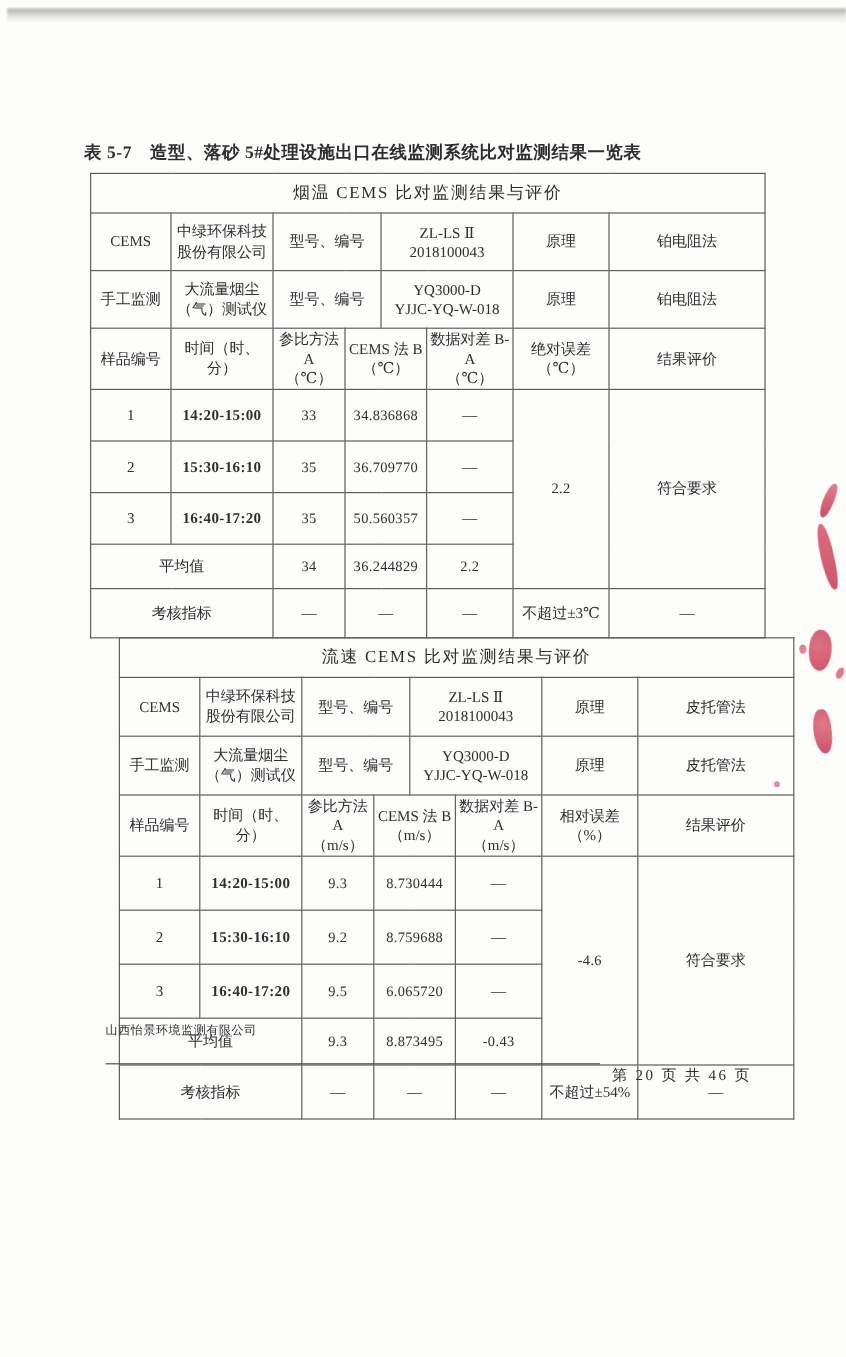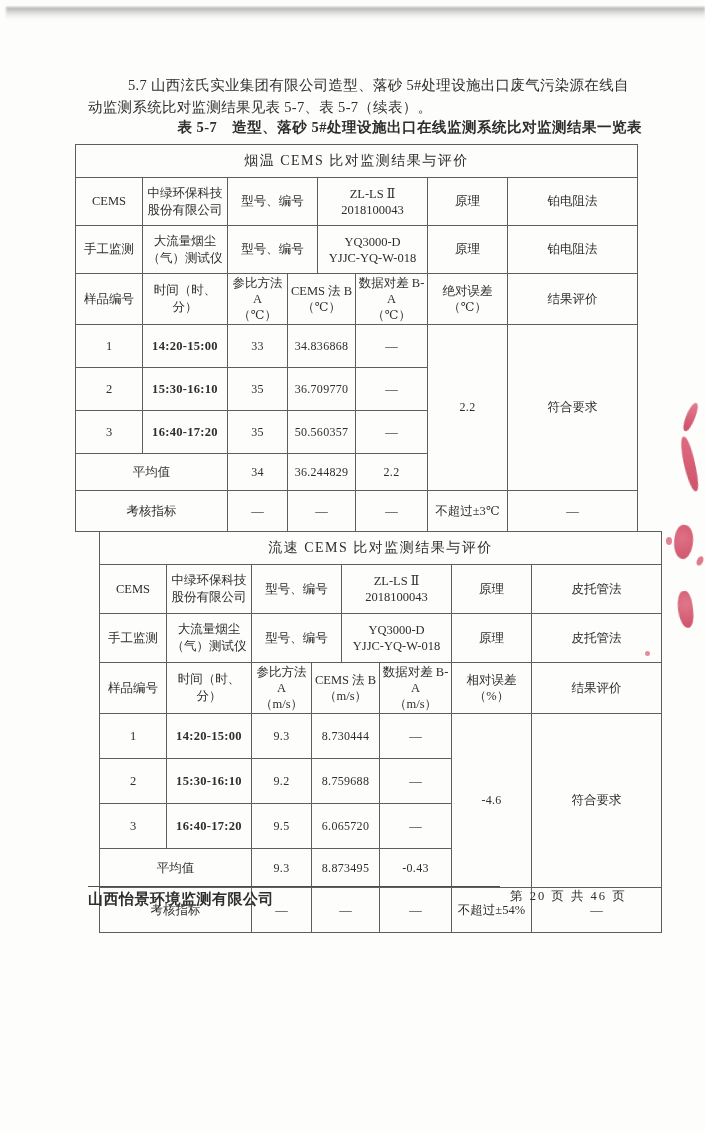--- a/index.html
+++ b/index.html
@@ -4,21 +4,21 @@
 <style>
   html,body{margin:0;padding:0;background:#ffffff;}
   .page{position:relative;width:705px;height:1131px;background:#fdfdfc;overflow:hidden;
         font-family:"Liberation Serif","DejaVu Serif",serif;color:#2e2e2e;}
   .scan-edge-top{position:absolute;top:7px;left:6px;right:0;height:13px;
         background:linear-gradient(180deg,rgba(110,110,110,.55),rgba(180,180,180,.28) 55%,rgba(255,255,255,0));
         filter:blur(1px);}
   .heading{position:absolute;left:88px;top:74px;width:566px;font-size:14.5px;line-height:22px;letter-spacing:.3px;}
   .h-line1{padding-left:40px;white-space:nowrap;}
   .h-line2{white-space:nowrap;}
-  .table-title{position:absolute;left:70px;top:118px;width:572px;text-align:right;
+  .table-title{position:absolute;left:70px;top:118px;width:572px;text-align:left;
         font-weight:bold;font-size:14.5px;letter-spacing:.5px;white-space:nowrap;}
   .tables{position:absolute;left:75px;top:144px;width:562px;}
   table.sec{border-collapse:collapse;table-layout:fixed;width:562px;}
   table.sec2{margin-top:-1px;margin-left:24px;}
   td{border:1px solid #5e5e5e;text-align:center;vertical-align:middle;
      font-size:12.5px;padding:1px 2px;overflow:hidden;}
   .sec-title{font-size:14px;letter-spacing:1.5px;font-weight:normal;}
   .r-title td{height:30px;}
   .r-equip td{height:45px;}
   .r-head td{height:45px;}
@@ -27,45 +27,41 @@
   .r-assess td{height:38px;}
   .sec2 .r-equip td{height:46px;}
   .sec2 .r-head td{height:46px;}
   .sec2 .r-data td{height:42px;}
   .sec2 .r-avg td{height:36px;}
   .sec2 .r-assess td{height:42px;}
   .num{font-size:12px;letter-spacing:.3px;}
   .bt{font-weight:bold;letter-spacing:.3px;}
   .two-line div{line-height:16px;}
   .footer-line{position:absolute;left:88px;top:886px;width:412px;height:1px;background:#4e4e4e;}
-  .footer-company{position:absolute;left:88px;top:890px;font-size:15px;letter-spacing:.5px;font-weight:bold;}
+  .footer-company{position:absolute;left:88px;top:852px;font-size:10px;letter-spacing:.5px;}
   .footer-page{position:absolute;left:510px;top:888px;font-size:12.5px;letter-spacing:2px;}
   .stamp{position:absolute;background:#cf3550;opacity:.82;filter:blur(.6px);}
   .st1{left:686px;top:402px;width:9px;height:30px;border-radius:60% 40% 55% 45%;
        transform:rotate(20deg);background:linear-gradient(170deg,#e0637a,#c22743);}
   .st2{left:684px;top:436px;width:11px;height:56px;border-radius:48% 52% 42% 58%;
        transform:rotate(-12deg);background:linear-gradient(185deg,#d94b64,#c52f4b);}
   .st3{left:674px;top:525px;width:19px;height:34px;border-radius:40% 55% 45% 60%;
        transform:rotate(9deg);background:radial-gradient(circle at 40% 40%,#d8536b,#c52f4b);}
   .st4{left:666px;top:537px;width:6px;height:8px;border-radius:50%;opacity:.6;}
   .st5{left:678px;top:591px;width:15px;height:37px;border-radius:55% 45% 50% 60%;
        transform:rotate(-7deg);background:radial-gradient(circle at 55% 35%,#da5a71,#c32c48);}
   .st6{left:645px;top:651px;width:5px;height:5px;border-radius:50%;opacity:.55;}
   .st7{left:697px;top:556px;width:6px;height:10px;border-radius:50%;opacity:.65;transform:rotate(25deg);}
 </style>
 </head>
 <body>
 
 <div class="page">
   <div class="scan-edge-top"></div>
 
-  <div class="heading">
-    <div class="h-line1">5.7 山西泫氏实业集团有限公司造型、落砂 5#处理设施出口废气污染源在线自</div>
-    <div class="h-line2">动监测系统比对监测结果见表 5-7、表 5-7（续表）。</div>
-  </div>
 
   <div class="table-title">表 5-7　造型、落砂 5#处理设施出口在线监测系统比对监测结果一览表</div>
 
   <div class="tables">
 
     <table class="sec">
       <colgroup>
           <col style="width:67px">
           <col style="width:85px">
           <col style="width:60px">

